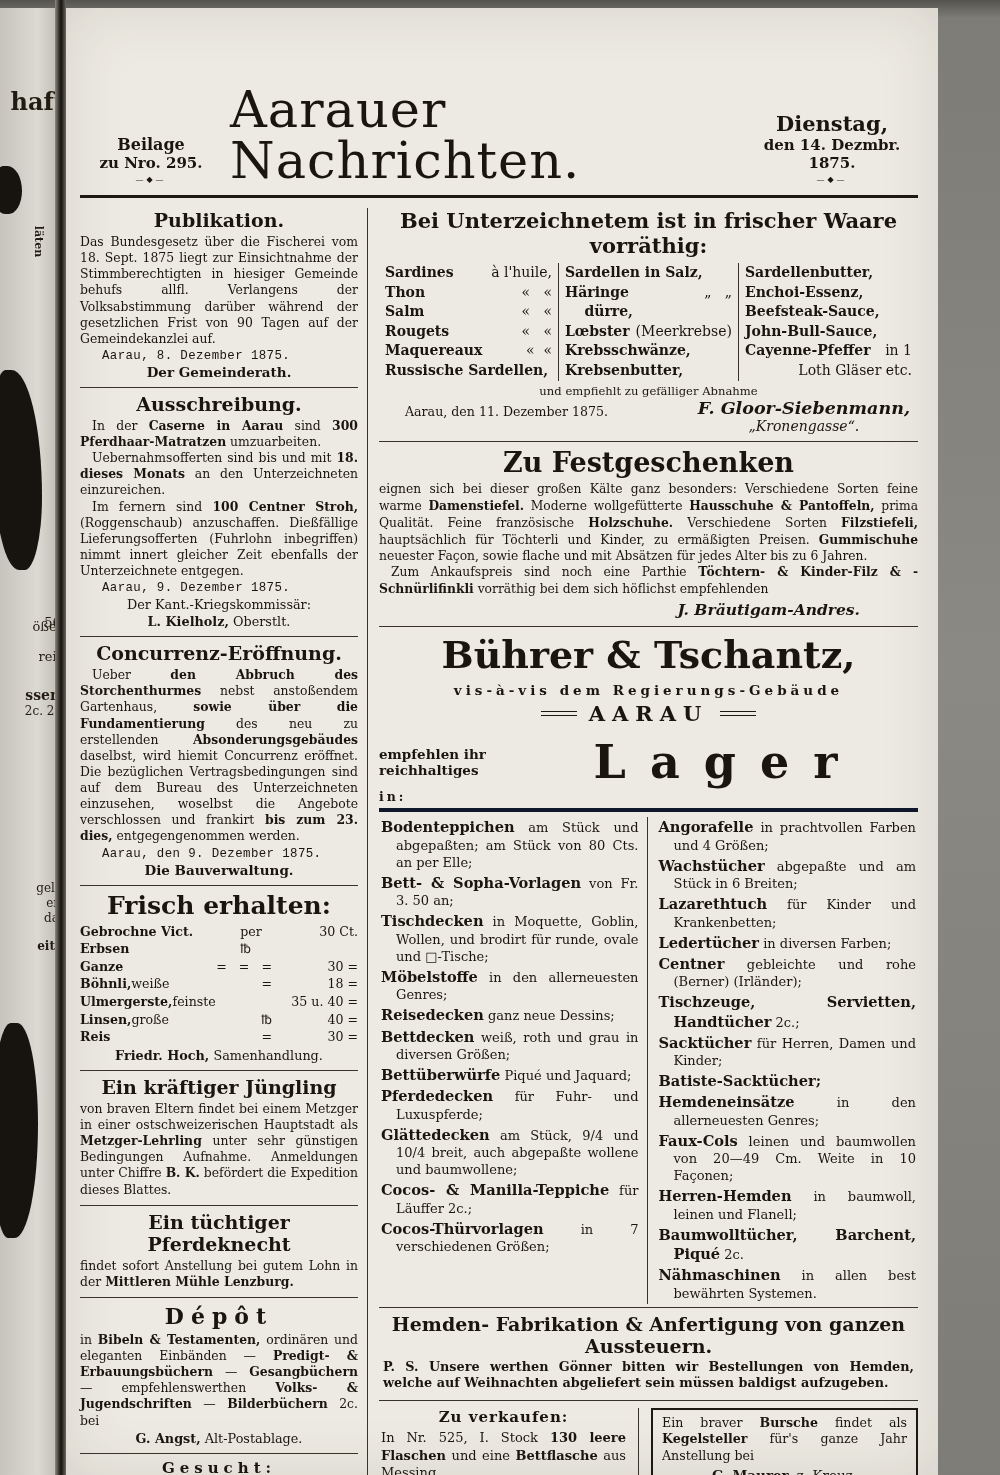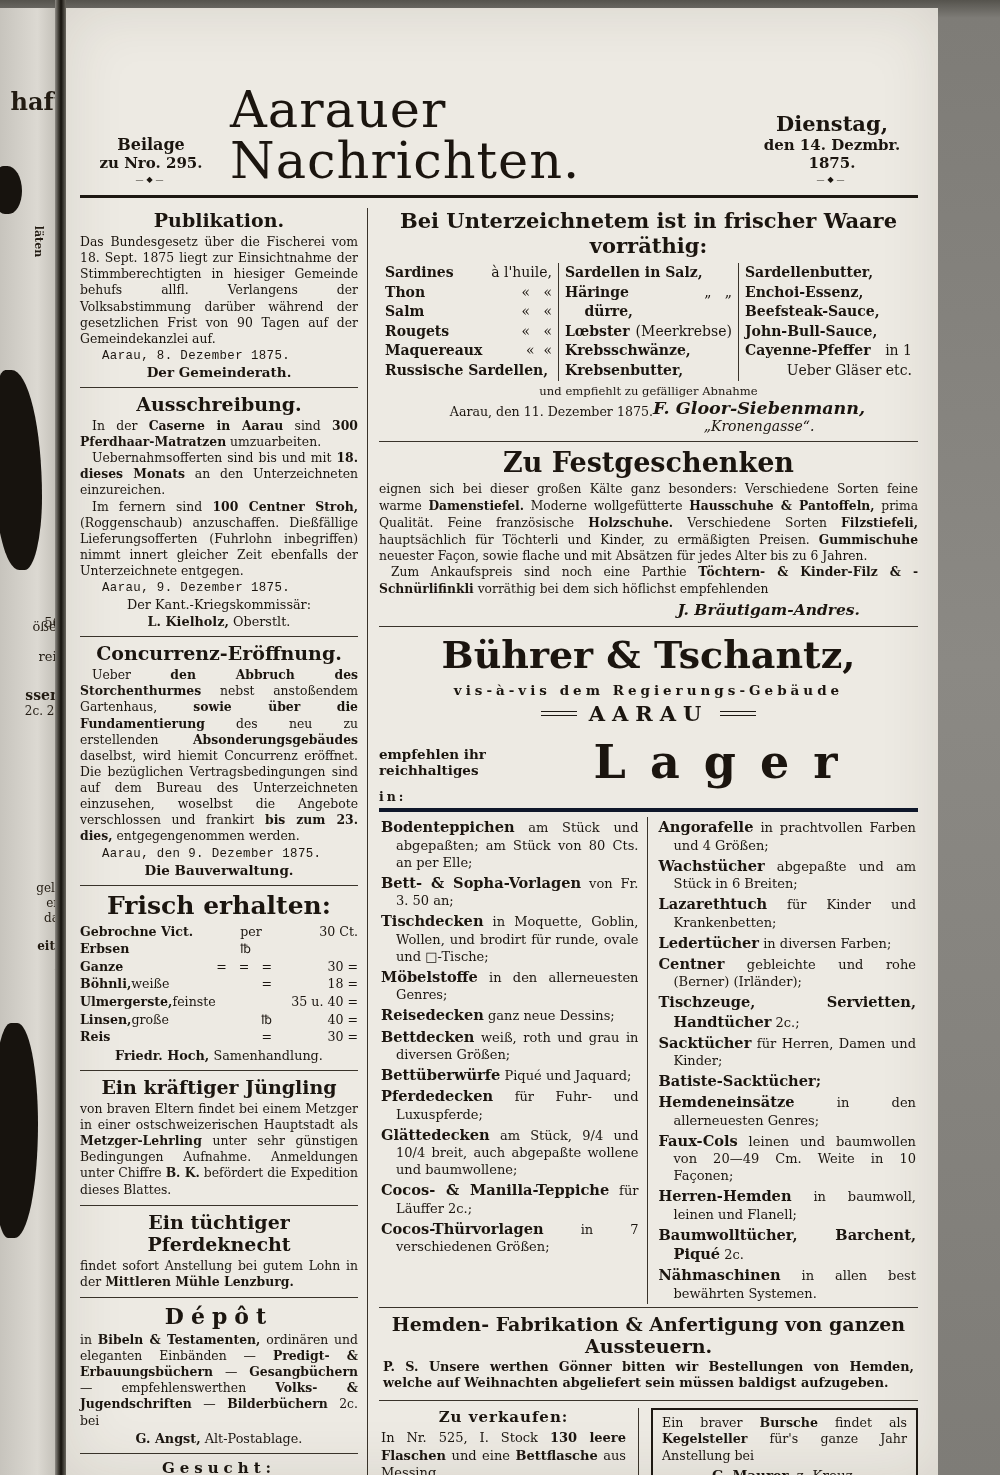--- a/index.html
+++ b/index.html
@@ -62,21 +62,21 @@
   .gesucht-title { font-size:15px; letter-spacing:5px; }
 
   
   .gloor-title { text-align:center; font-weight:bold; font-size:21px; margin-bottom:5px; }
   .fish { display:flex; }
   .fish-col { flex:1; padding:0 6px; font-size:14px; line-height:1.4; }
   .fish-col + .fish-col { border-left:1px solid #39332a; }
   .fish-line { display:flex; justify-content:space-between; }
   .fl-b { font-weight:bold; }
   .gloor-mid { text-align:center; font-size:11.6px; margin-top:3px; }
-  .gloor-row { display:flex; justify-content:center; padding:0 8px 0 26px; }
+  .gloor-row { display:flex; justify-content:space-between; padding:0 8px 0 26px; }
   .gloor-date { font-size:12.6px; padding-top:6px; }
   .gloor-sig-name { font-weight:bold; font-style:italic; font-size:17.5px; text-align:center; }
   .gloor-sig-sub { font-style:italic; font-size:14px; text-align:center; }
 
   
   .fest-title { text-align:center; font-weight:bold; font-size:27px; margin:1px 0 4px; }
   .fest-body { font-size:12.3px; line-height:1.3; text-align:justify; }
   .fest-sig { text-align:right; padding-right:58px; font-weight:bold; font-style:italic; font-size:15.5px; margin-top:2px; }
 
   
@@ -353,21 +353,21 @@
                   <span class="fl-r"></span>
                 </div>
 
                 <div class="fish-line">
                   <span class="fl-b">Cayenne-Pfeffer</span>
                   <span class="fl-r">in 1</span>
                 </div>
 
                 <div class="fish-line">
                   <span class="fl-b"></span>
-                  <span class="fl-r">Ueber Gläser etc.</span>
+                  <span class="fl-r">Loth Gläser etc.</span>
                 </div>
               </div>
           </div>
           <p class="gloor-mid">und empfiehlt zu gefälliger Abnahme</p>
           <div class="gloor-row">
             <span class="gloor-date">Aarau, den 11. Dezember 1875.</span>
             <span>
               <div class="gloor-sig-name">F. Gloor-Siebenmann,</div>
               <div class="gloor-sig-sub">„Kronengasse“.</div>
             </span>

